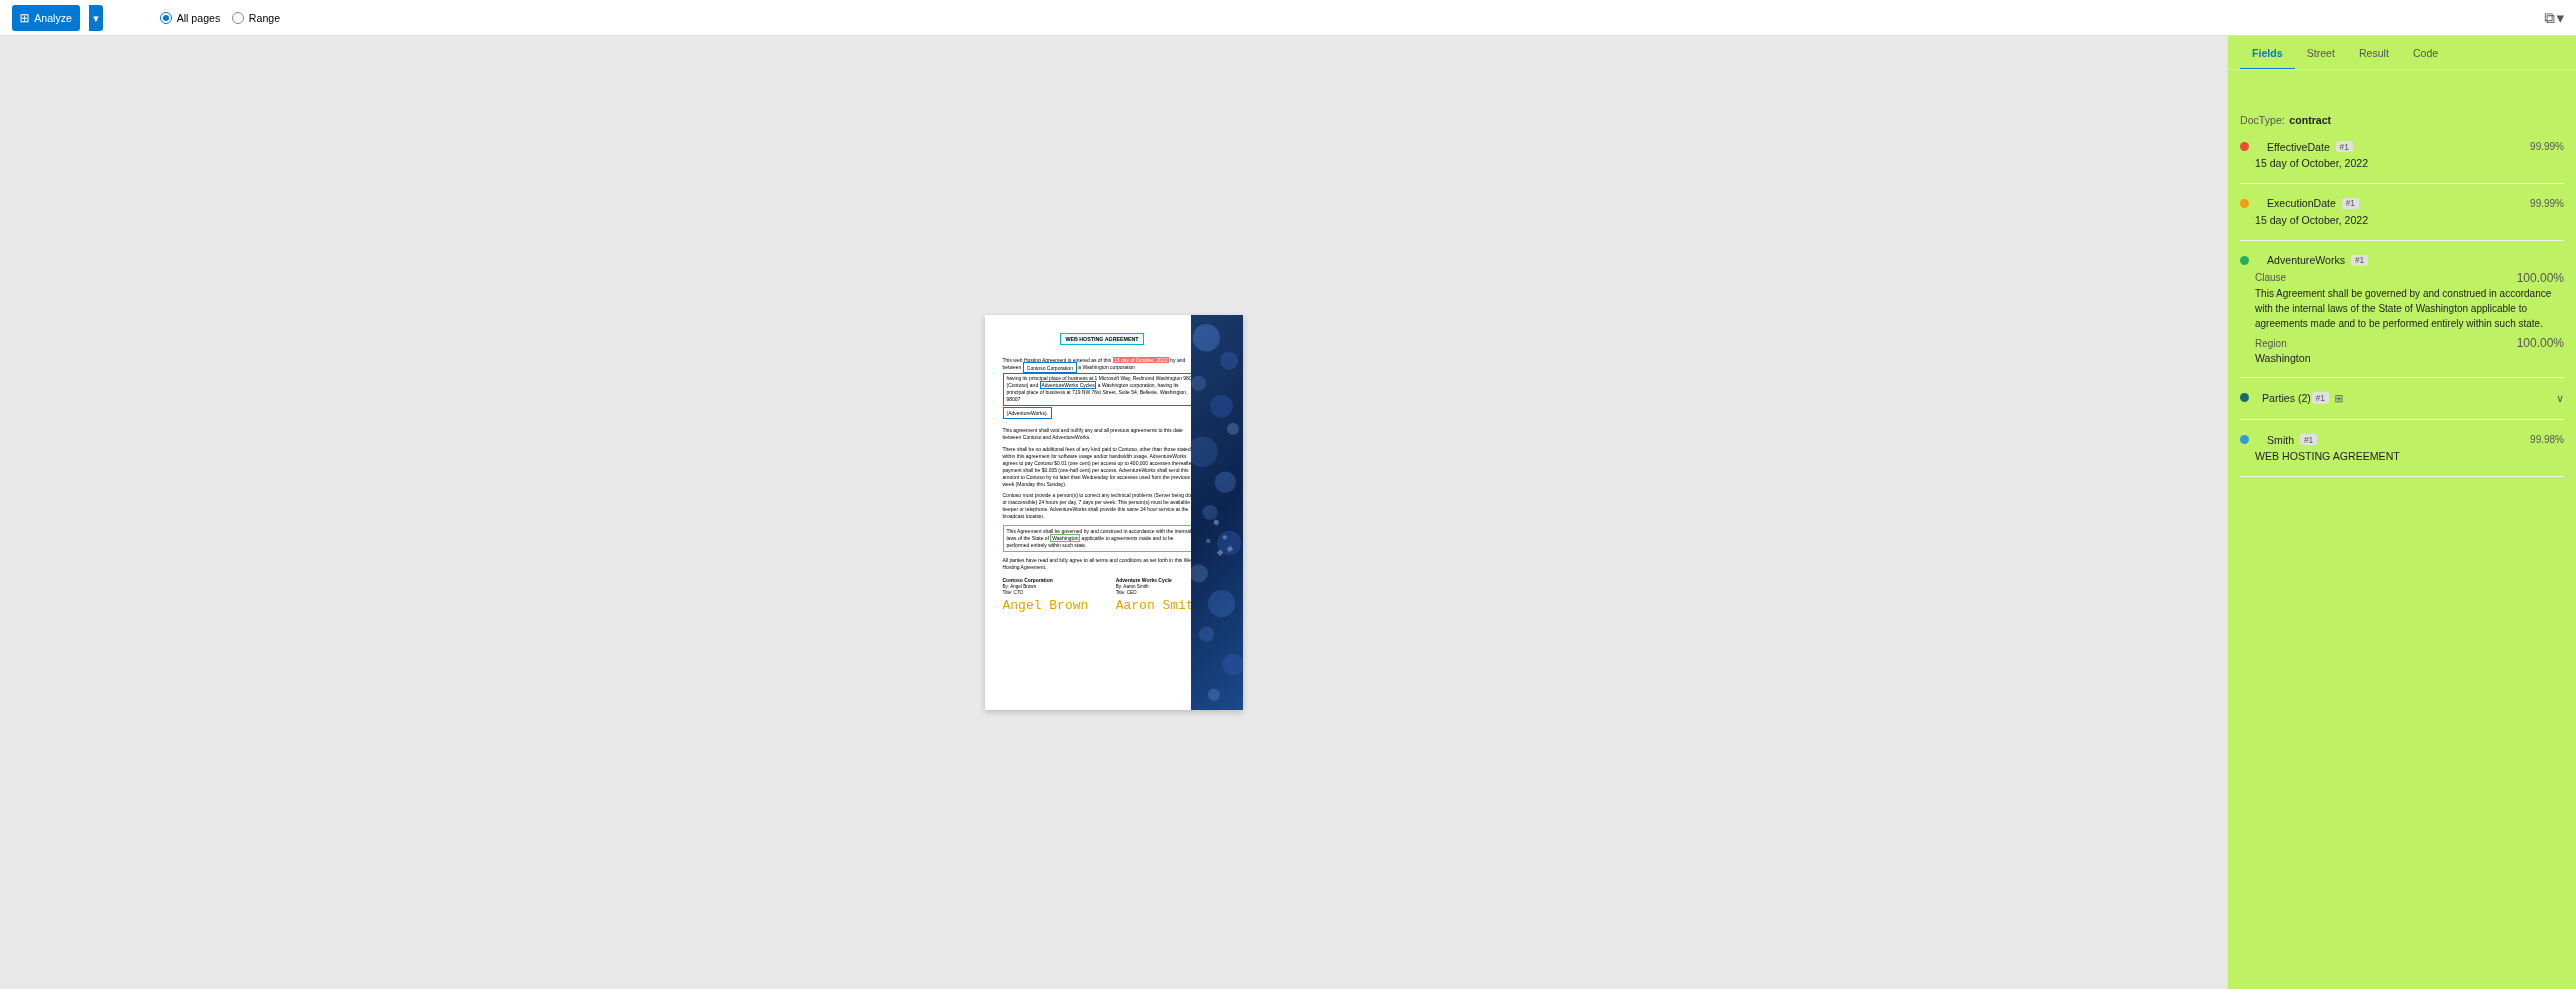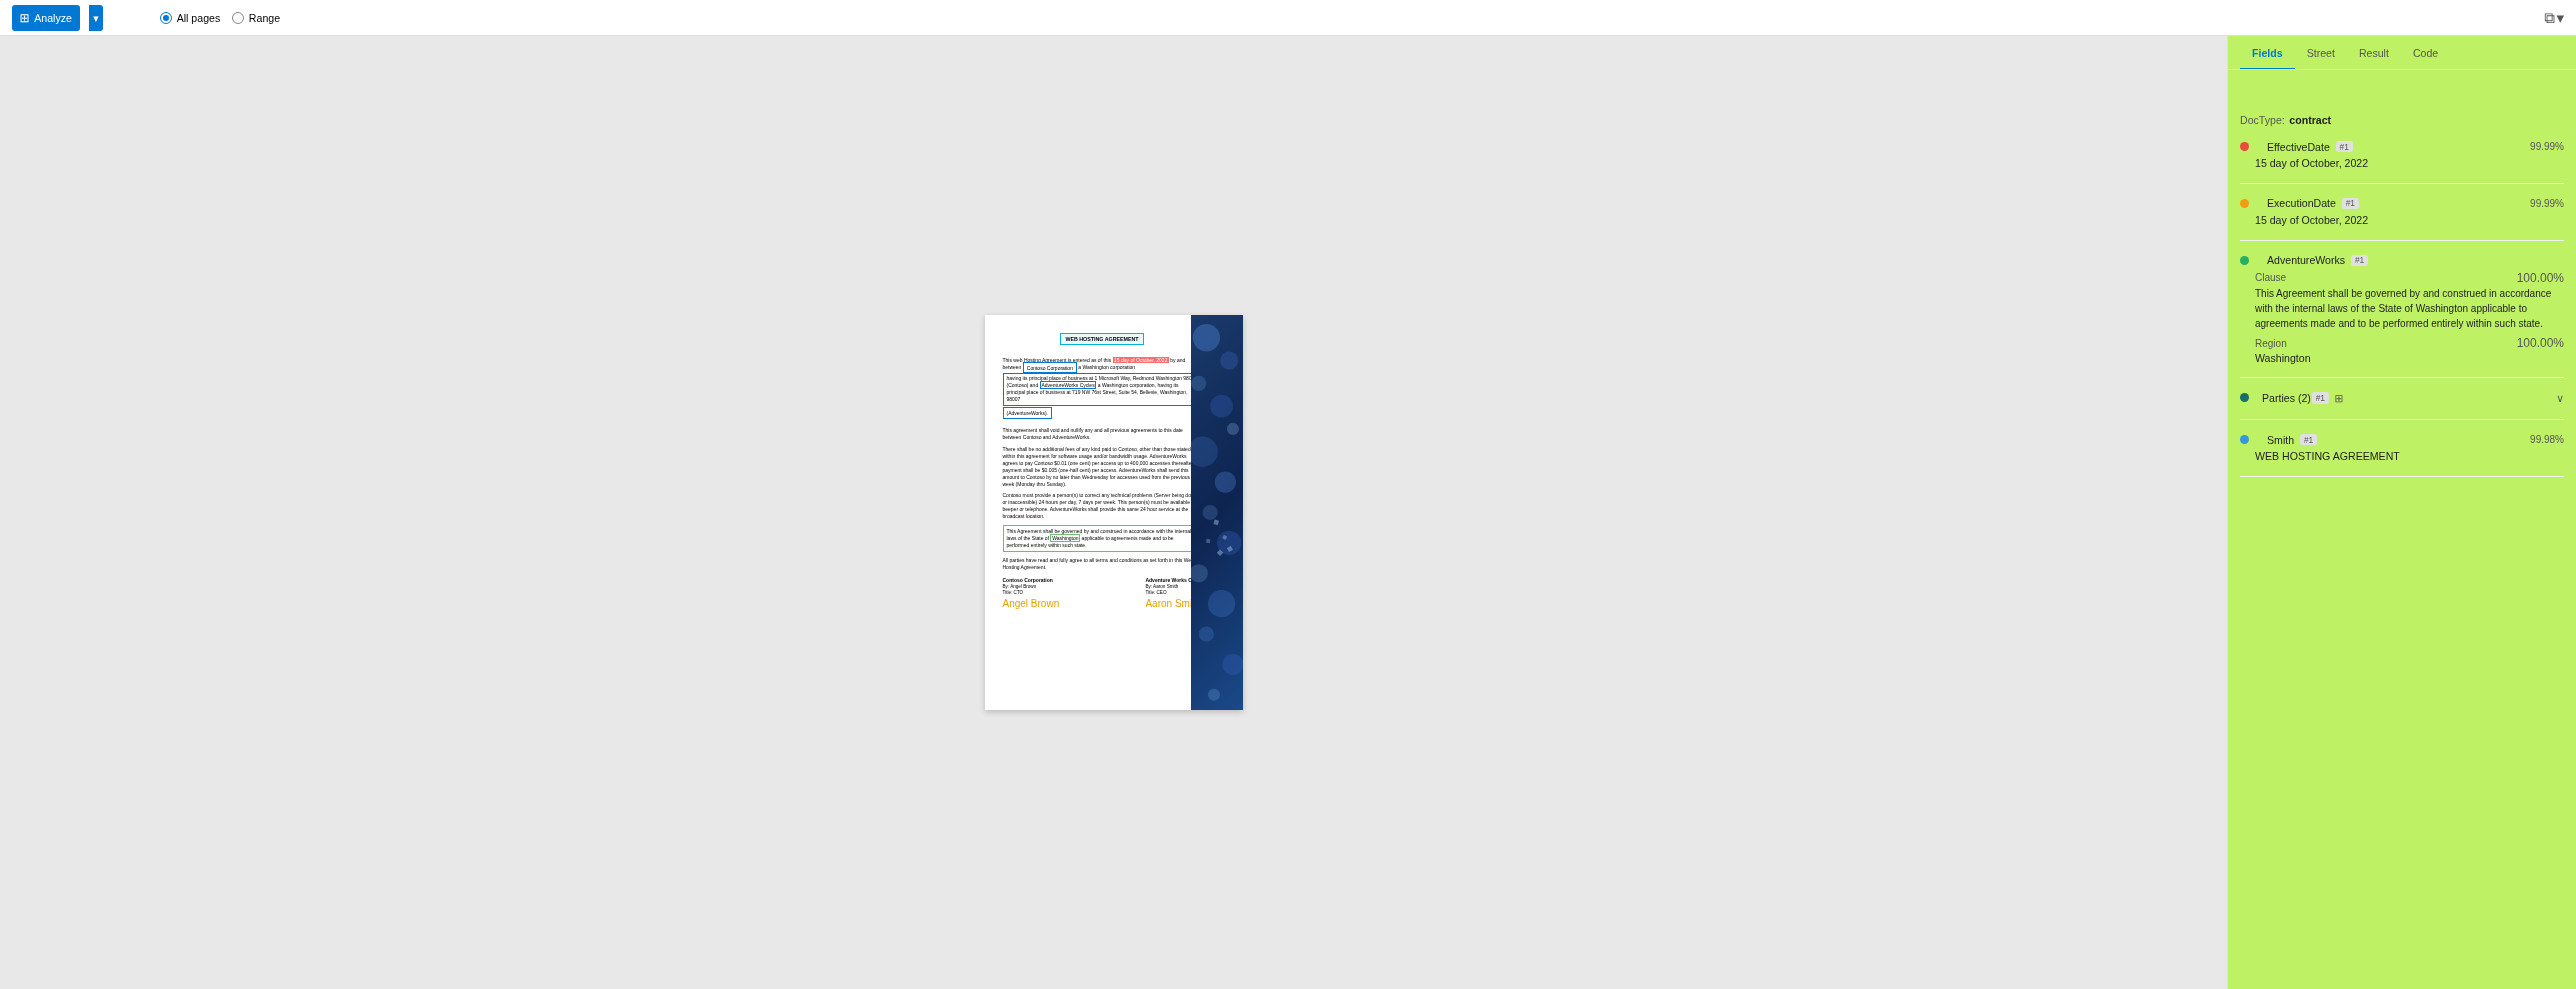--- a/index.html
+++ b/index.html
@@ -122,21 +122,21 @@
 
     .doc-paragraph { margin-bottom: 4.6px; }
     .doc-signature-section {
       display: flex;
       justify-content: space-between;
       margin-top: 6px;
       font-size: 4.6px;
     }
     .sig-block { display: flex; flex-direction: column; }
     .sig-name { font-weight: bold; font-size: 5px; }
-    .sig-cursive { font-family: Liberation Sans, sans-serif; font-size: 10px; color: #e8a000; }
+    .sig-cursive { font-family: Liberation Mono, monospace; font-size: 13px; color: #e8a000; }
 
     
     .doc-deco {
       position: absolute;
       right: 0;
       top: 0;
       width: 52px;
       height: 100%;
       background: linear-gradient(135deg, #1a3a6b 0%, #0d2450 50%, #1a4a8a 100%);
       overflow: hidden;

